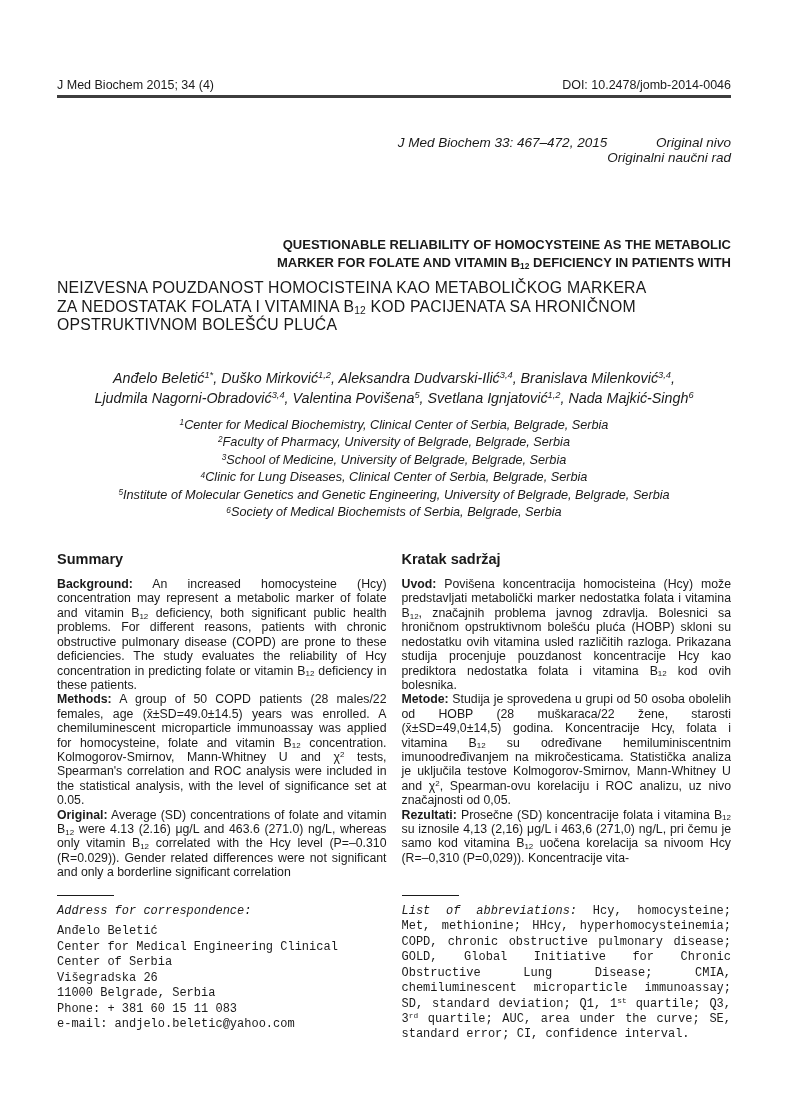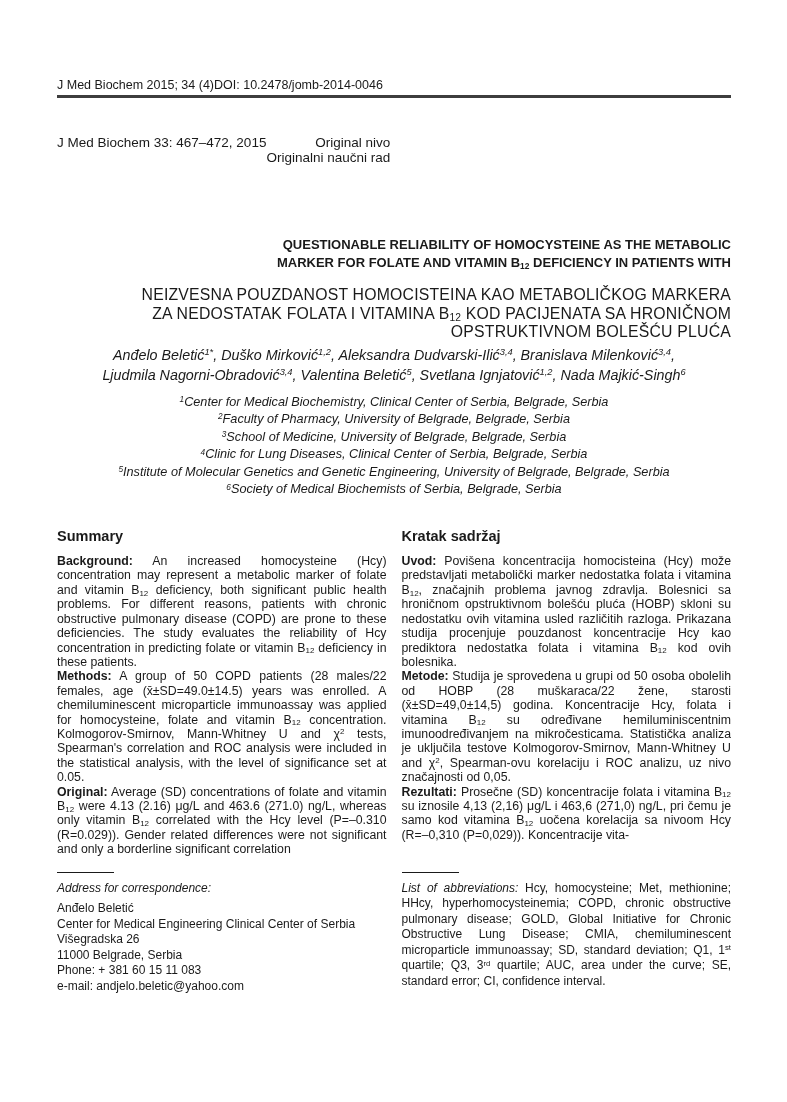--- a/index.html
+++ b/index.html
@@ -9,39 +9,39 @@
     background: #ffffff;
     color: #1a1a1a;
     font-family: "Liberation Sans", sans-serif;
     box-sizing: border-box;
     padding: 78px 56px 0 57px;
     overflow: hidden;
   }
   sup { font-size: 0.65em; vertical-align: baseline; position: relative; top: -0.45em; line-height: 0; }
   sub { font-size: 0.65em; vertical-align: baseline; position: relative; bottom: -0.22em; line-height: 0; }
 
-  .masthead-row { display: flex; justify-content: flex-start; font-size: 12.5px; line-height: 15px; }
+  .masthead-row { display: flex; justify-content: space-between; font-size: 12.5px; line-height: 15px; }
   .masthead-rule { height: 3px; background: #3d3d3d; margin-top: 2px; border: 0; }
 
   .udk-row { display: flex; justify-content: space-between; font-weight: bold; font-size: 13.5px; margin-top: 20px; }
 
-  .cite-row { display: flex; justify-content: flex-start; font-size: 13.5px; margin-top: 37px; }
+  .cite-row { display: flex; justify-content: flex-end; font-style: italic; font-size: 13.5px; margin-top: 37px; }
   .paper-type { text-align: right; line-height: 15px; }
 
   .title-en { margin-top: 71px; text-align: right; font-weight: bold; font-size: 13px; line-height: 18px; }
-  .title-sr { margin-top: 14px; text-align: right; font-size: 15.8px; line-height: 18.5px; letter-spacing: 0.2px; }
+  .title-sr { margin-top: 7px; text-align: left; font-size: 15.8px; line-height: 18.5px; letter-spacing: 0.2px; }
 
-  .authors { margin-top: 3px; text-align: center; font-style: italic; font-size: 14.3px; line-height: 20px; }
+  .authors { margin-top: 33px; text-align: center; font-style: italic; font-size: 14.3px; line-height: 20px; }
   .affils  { margin-top: 9px;  text-align: center; font-style: italic; font-size: 12.7px; line-height: 17.6px; }
 
   .columns { display: grid; grid-template-columns: 1fr 1fr; column-gap: 15px; margin-top: 29px; height: 344px; overflow: hidden; }
   .col-heading { font-size: 14.5px; font-weight: bold; margin: 0 0 10px 0; }
   .col-body p { margin: 0; font-size: 12.3px; line-height: 14.4px; text-align: justify; }
 
-  .footnotes { display: grid; grid-template-columns: 1fr 1fr; column-gap: 15px; }
+  .footnotes { display: grid; grid-template-columns: 1fr 1fr; column-gap: 15px; font-family: Liberation Mono, monospace; }
   .footnote-rule { width: 57px; height: 0; border: 0; border-top: 1.5px solid #1a1a1a; margin: 0 0 8px 0; }
   .corr-label { font-style: italic; font-size: 12px; margin-bottom: 6px; }
   .corr-lines div { font-size: 12px; line-height: 15.5px; }
   .abbr { font-size: 12px; line-height: 15.4px; text-align: justify; margin: 0; }
 </style>
 </head>
 <body>
 
 <div class="page">
 
@@ -66,21 +66,21 @@
   </div>
 
   <div class="title-sr">
     <div><span>NEIZVESNA POUZDANOST HOMOCISTEINA KAO METABOLIČKOG MARKERA</span></div>
     <div><span>ZA NEDOSTATAK FOLATA I VITAMINA B</span><sub>12</sub><span> KOD PACIJENATA SA HRONIČNOM</span></div>
     <div><span>OPSTRUKTIVNOM BOLEŠĆU PLUĆA</span></div>
   </div>
 
   <div class="authors">
     <div><span>Anđelo Beletić</span><sup>1*</sup><span>, Duško Mirković</span><sup>1,2</sup><span>, Aleksandra Dudvarski-Ilić</span><sup>3,4</sup><span>, Branislava Milenković</span><sup>3,4</sup><span>,</span></div>
-    <div><span>Ljudmila Nagorni-Obradović</span><sup>3,4</sup><span>, Valentina Beletić</span><sup>5</sup><span>, Svetlana Ignjatović</span><sup>1,2</sup><span>, Nada Majkić-Singh</span><sup>6</sup></div>
+    <div><span>Ljudmila Nagorni-Obradović</span><sup>3,4</sup><span>, Valentina Povišena</span><sup>5</sup><span>, Svetlana Ignjatović</span><sup>1,2</sup><span>, Nada Majkić-Singh</span><sup>6</sup></div>
   </div>
 
   <div class="affils">
     <div><sup>1</sup><span>Center for Medical Biochemistry, Clinical Center of Serbia, Belgrade, Serbia</span></div>
     <div><sup>2</sup><span>Faculty of Pharmacy, University of Belgrade, Belgrade, Serbia</span></div>
     <div><sup>3</sup><span>School of Medicine, University of Belgrade, Belgrade, Serbia</span></div>
     <div><sup>4</sup><span>Clinic for Lung Diseases, Clinical Center of Serbia, Belgrade, Serbia</span></div>
     <div><sup>5</sup><span>Institute of Molecular Genetics and Genetic Engineering, University of Belgrade, Belgrade, Serbia</span></div>
     <div><sup>6</sup><span>Society of Medical Biochemists of Serbia, Belgrade, Serbia</span></div>
   </div>

